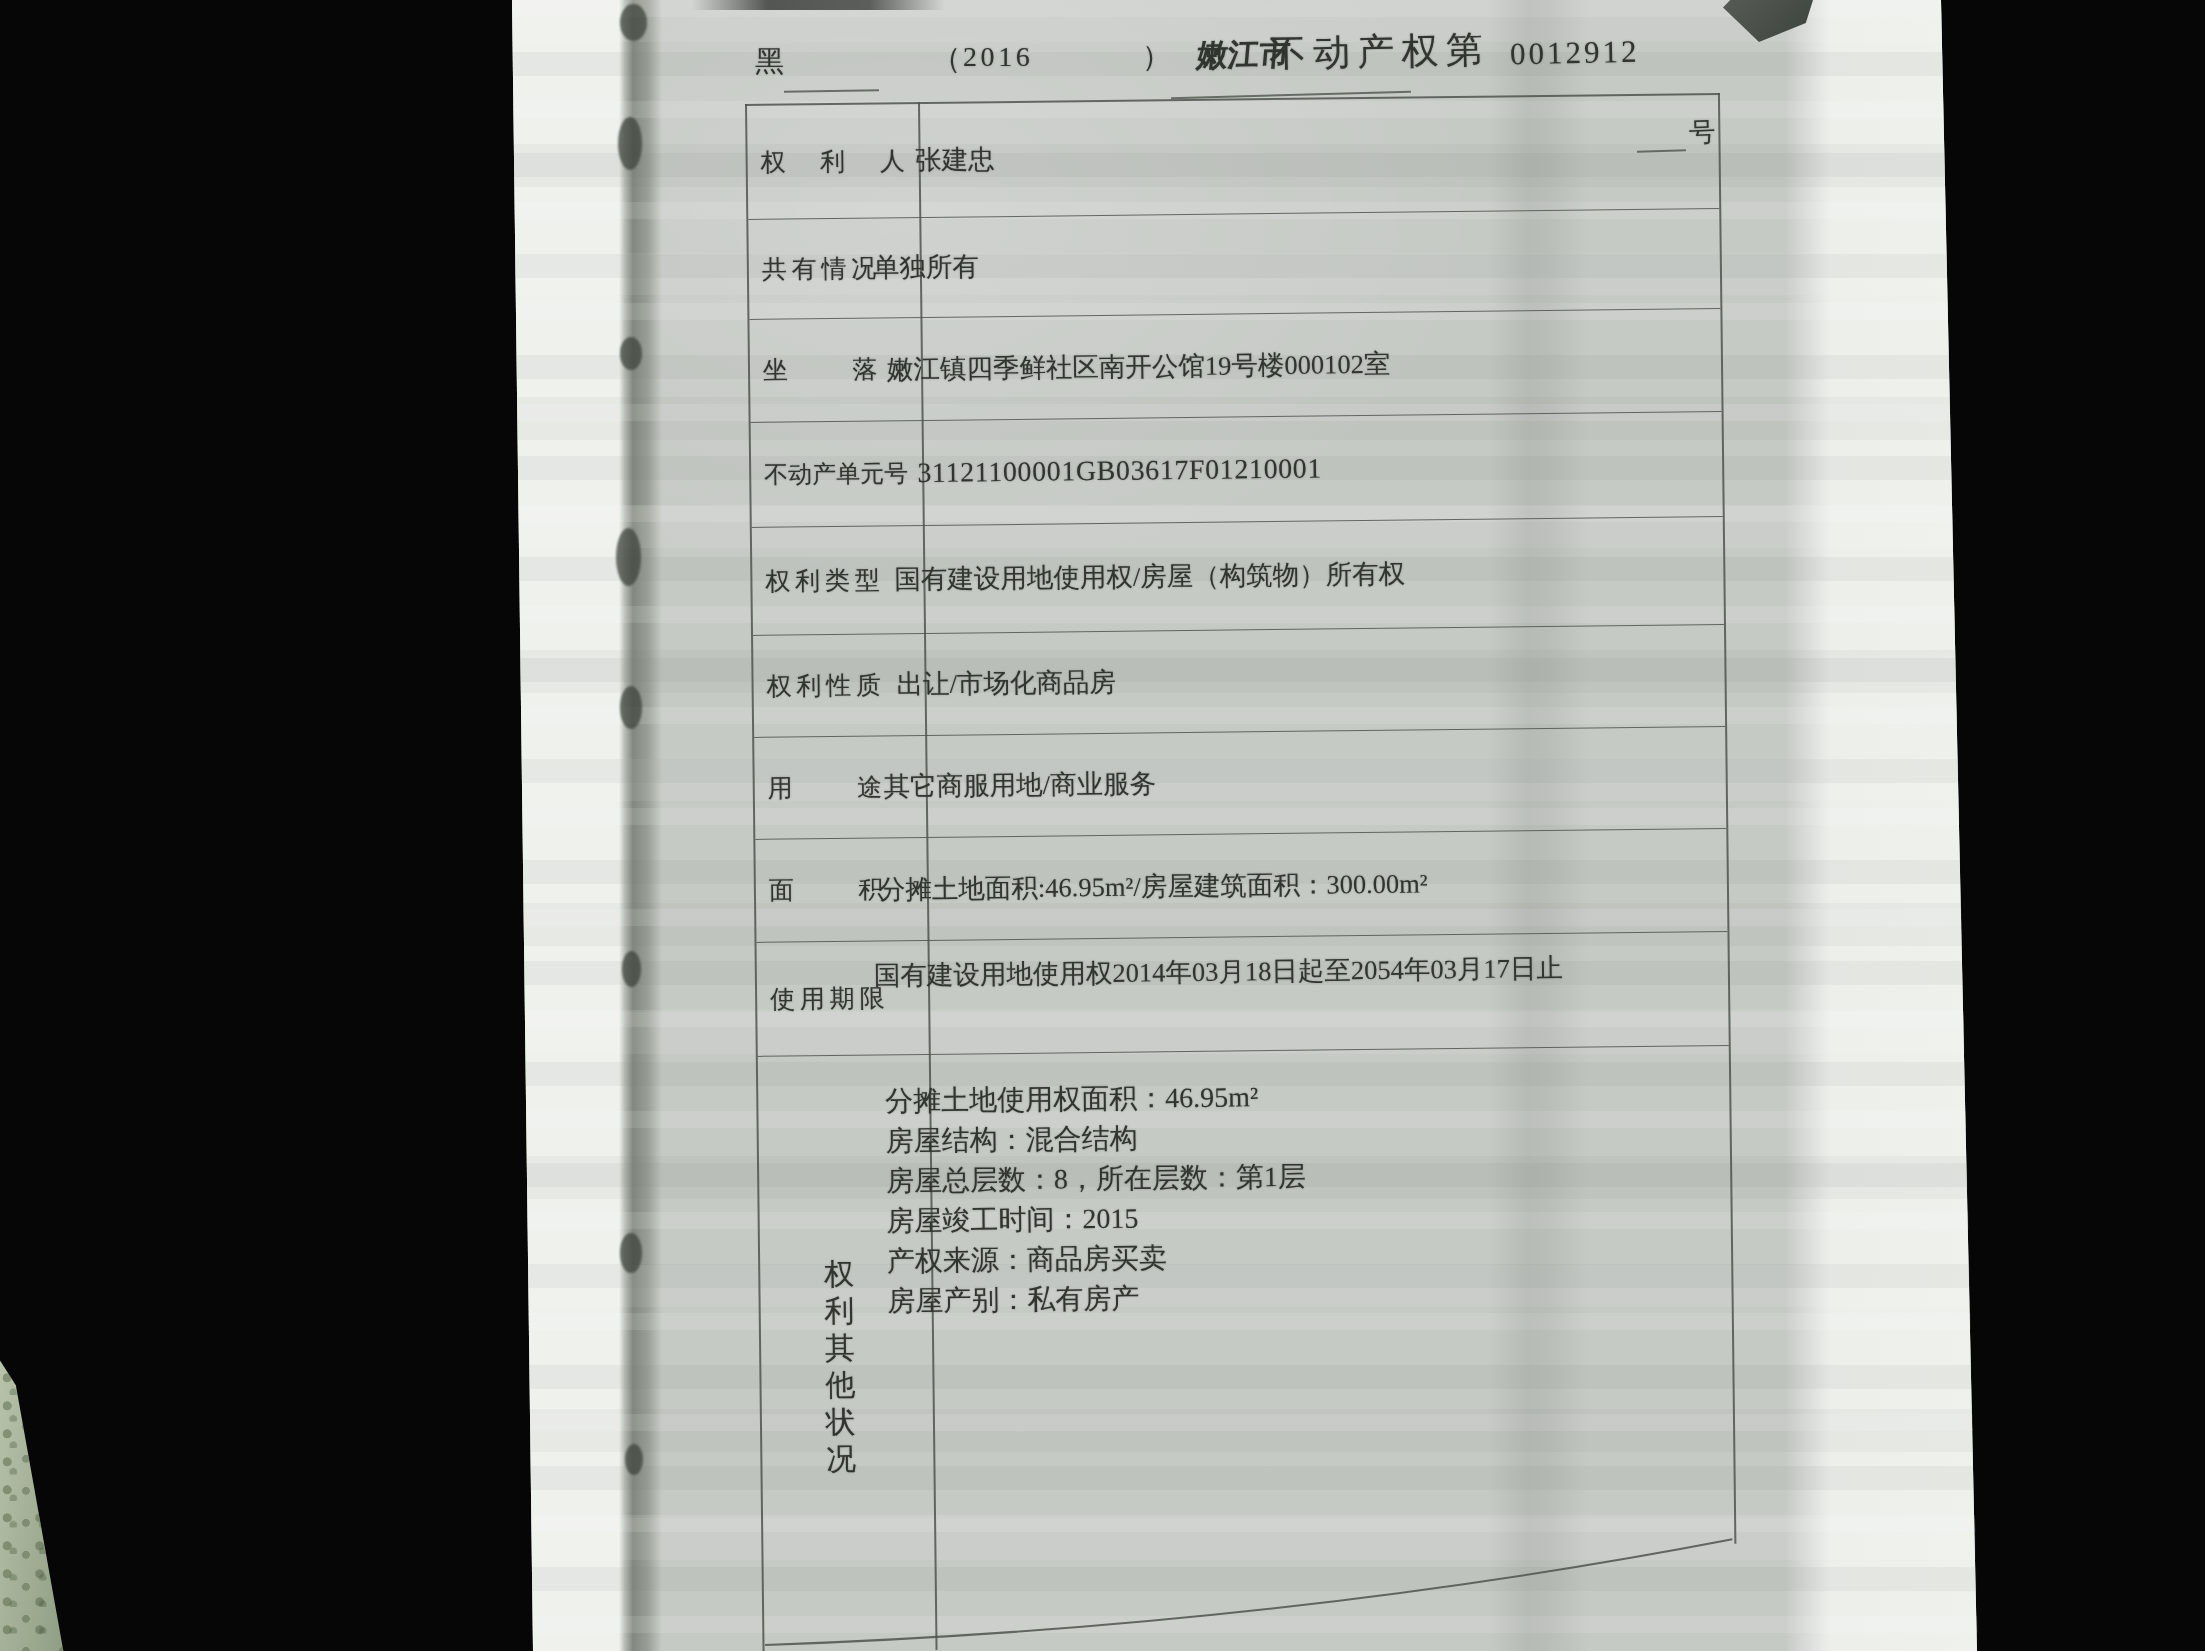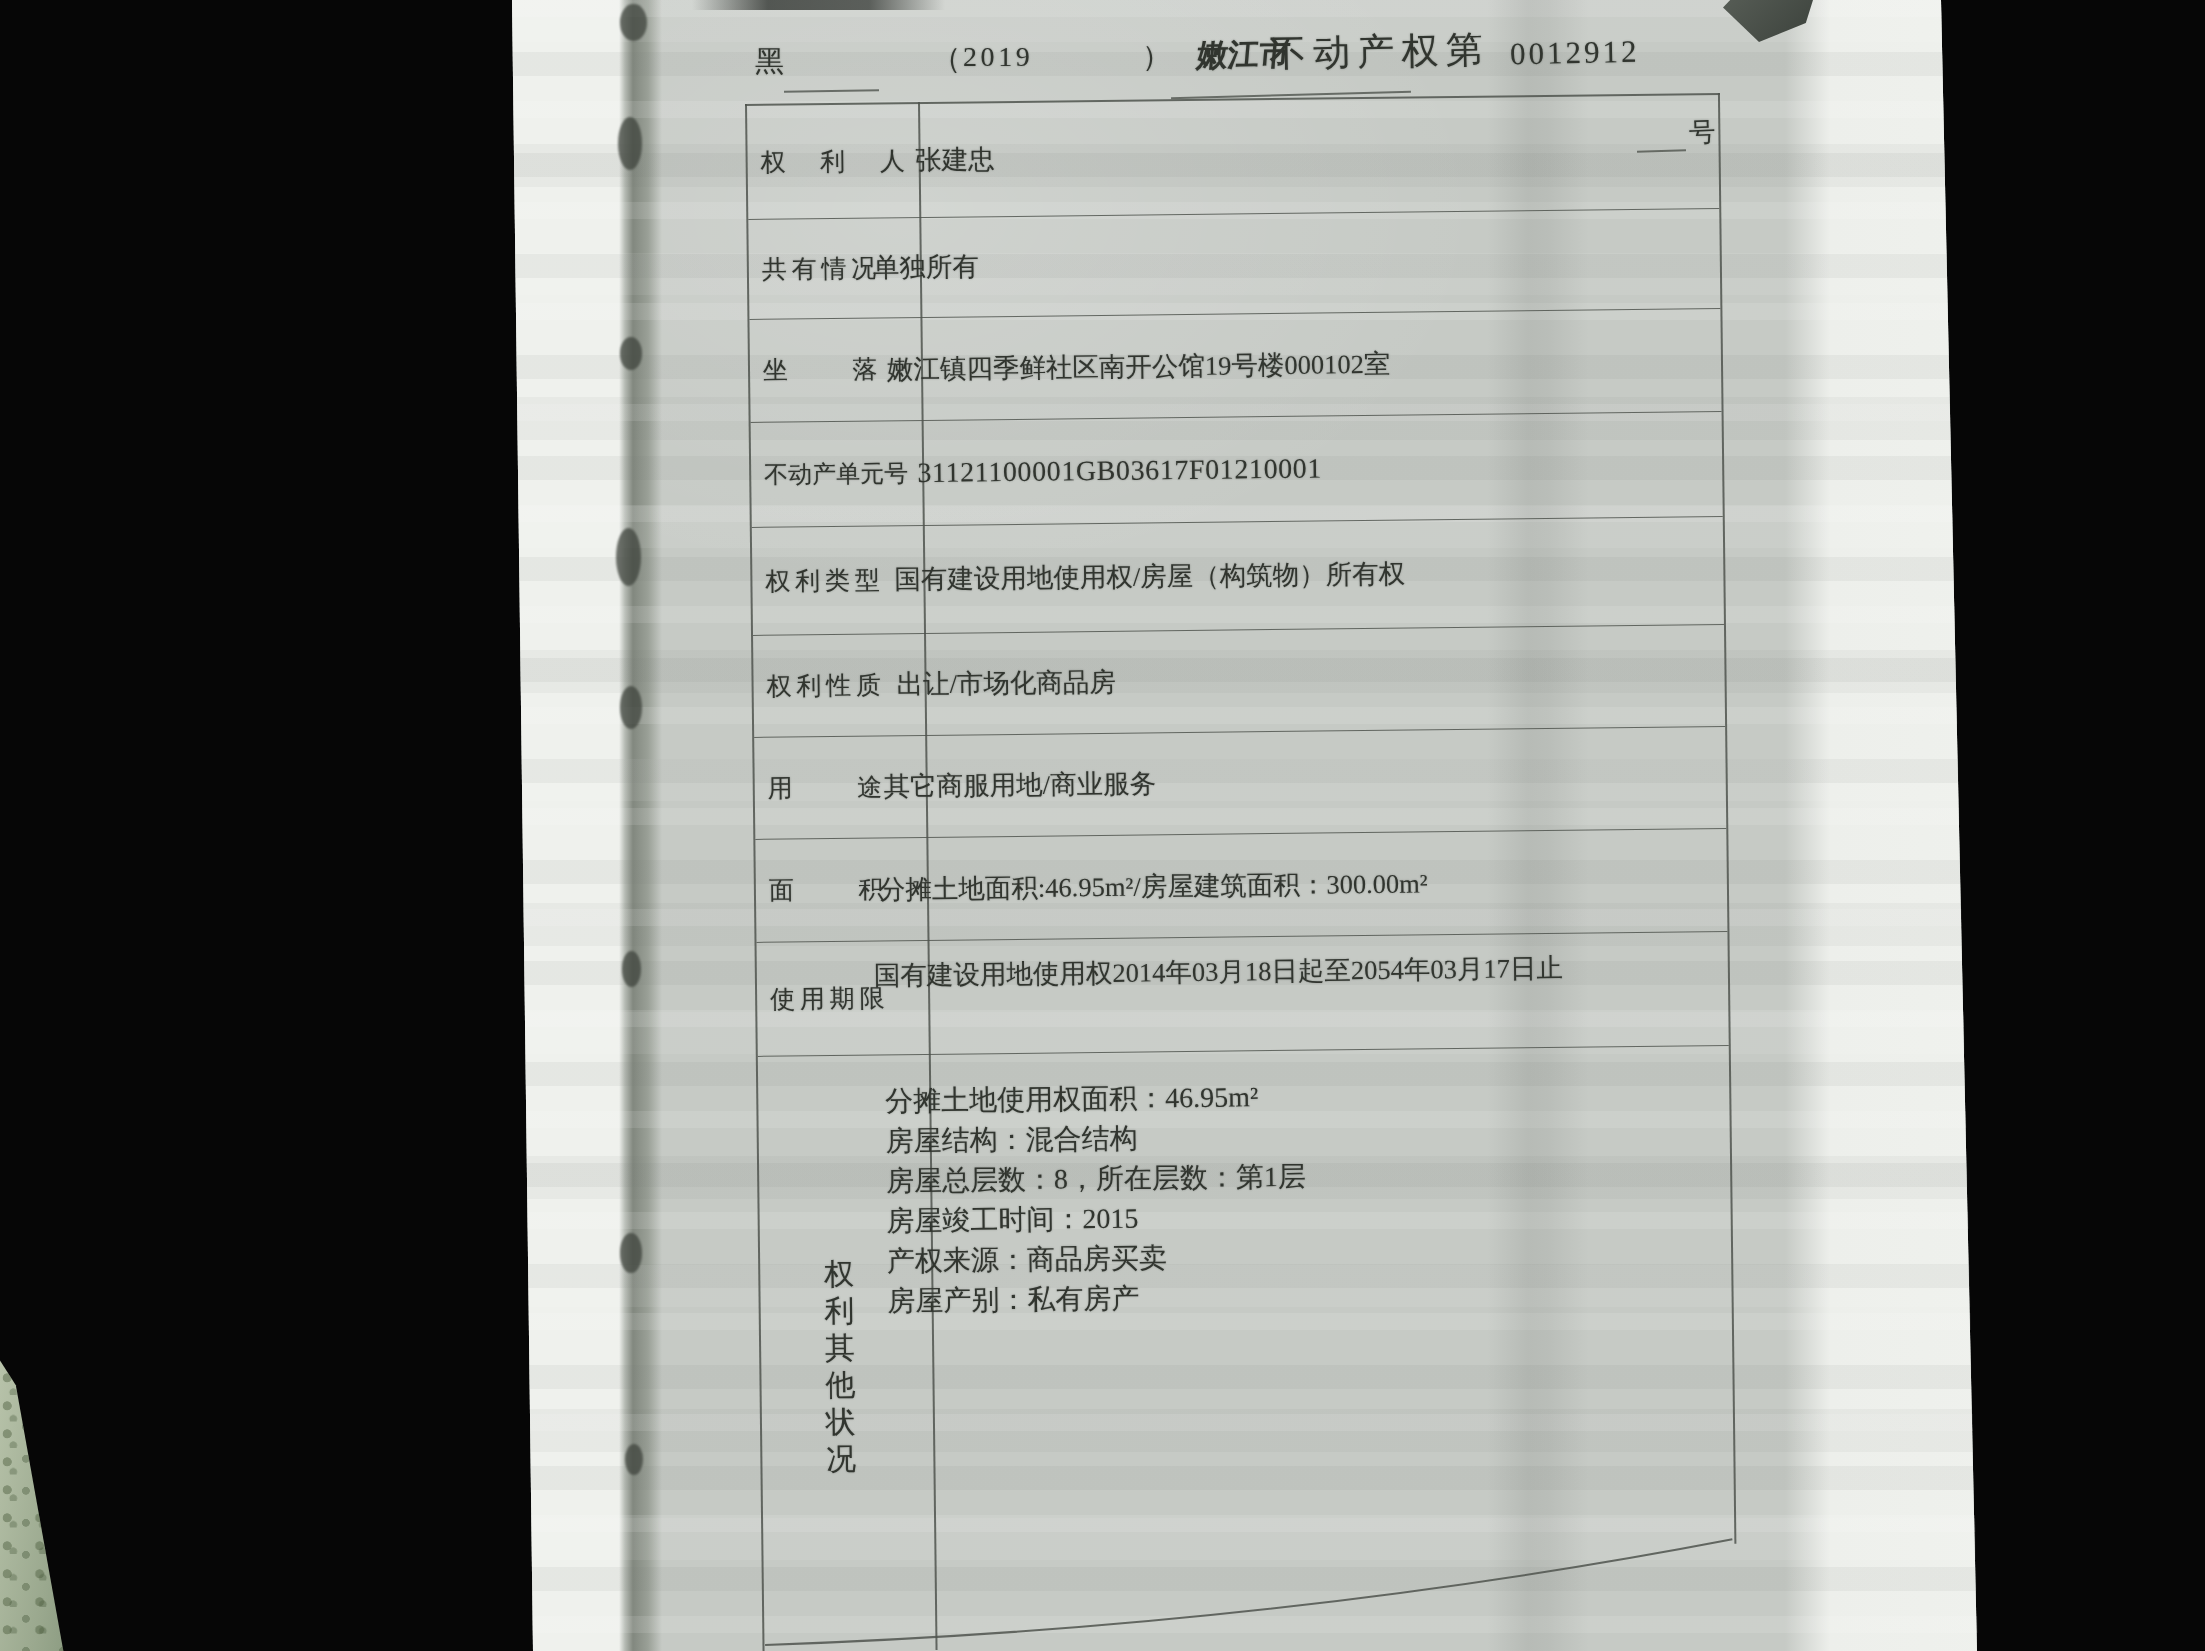--- a/index.html
+++ b/index.html
@@ -128,21 +128,21 @@
 <div class="blob" style="left:620px;top:337px;width:21.7px;height:32.5px;" data-interactable="false"></div>
 <div class="blob" style="left:616px;top:528px;width:25px;height:58px;" data-interactable="false"></div>
 <div class="blob" style="left:620px;top:686px;width:21.7px;height:43px;" data-interactable="false"></div>
 <div class="blob" style="left:622px;top:951px;width:19px;height:36px;" data-interactable="false"></div>
 <div class="blob" style="left:620px;top:1233px;width:21.7px;height:40px;" data-interactable="false"></div>
 <div class="blob" style="left:625px;top:1444px;width:18px;height:31px;" data-interactable="false"></div>
 
 <span class="hdr h-province" data-interactable="false">黑</span>
 <span class="h-line h-line1" data-interactable="false"></span>
 <span class="hdr h-paren-open" data-interactable="false">（</span>
-<span class="hdr h-year" data-interactable="false">2019</span>
+<span class="hdr h-year" data-interactable="false">2016</span>
 <span class="hdr h-paren-close" data-interactable="false">）</span>
 <span class="hdr h-city" data-interactable="false">嫩江市</span>
 <span class="h-line h-line2" data-interactable="false"></span>
 <span class="hdr h-title" data-interactable="false">不动产权第</span>
 <span class="hdr h-number" data-interactable="false">0012912</span>
 <span class="h-line h-line3" data-interactable="false"></span>
 <span class="hdr h-suffix" data-interactable="false">号</span>
 
 <div class="cert-table" data-interactable="false">
   <div class="tline t-top" data-interactable="false"></div>

